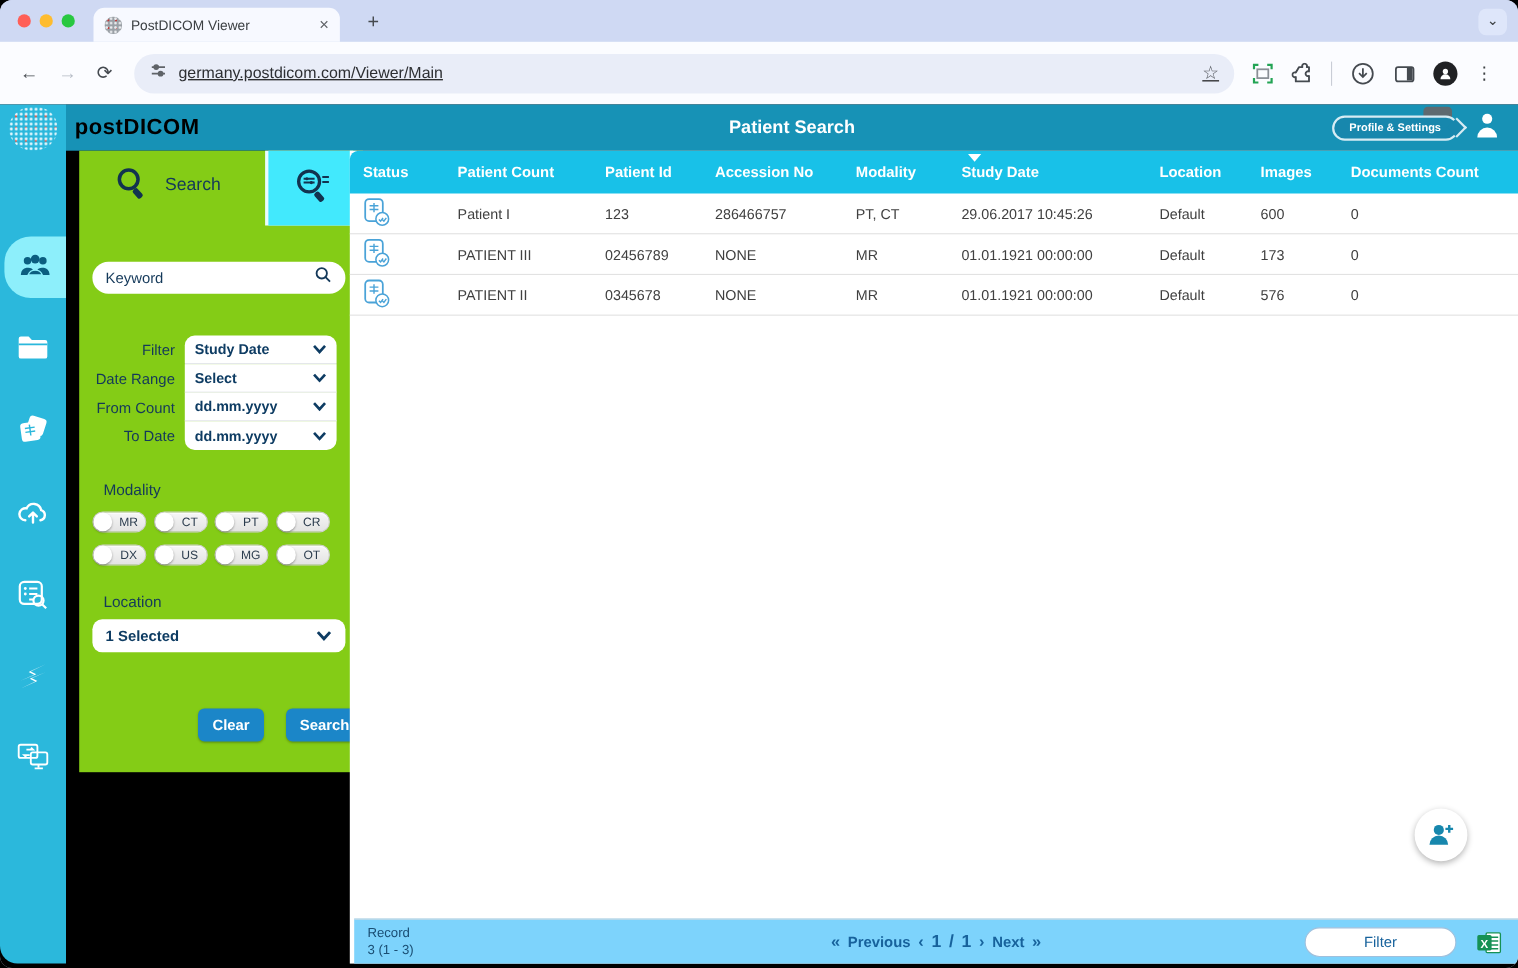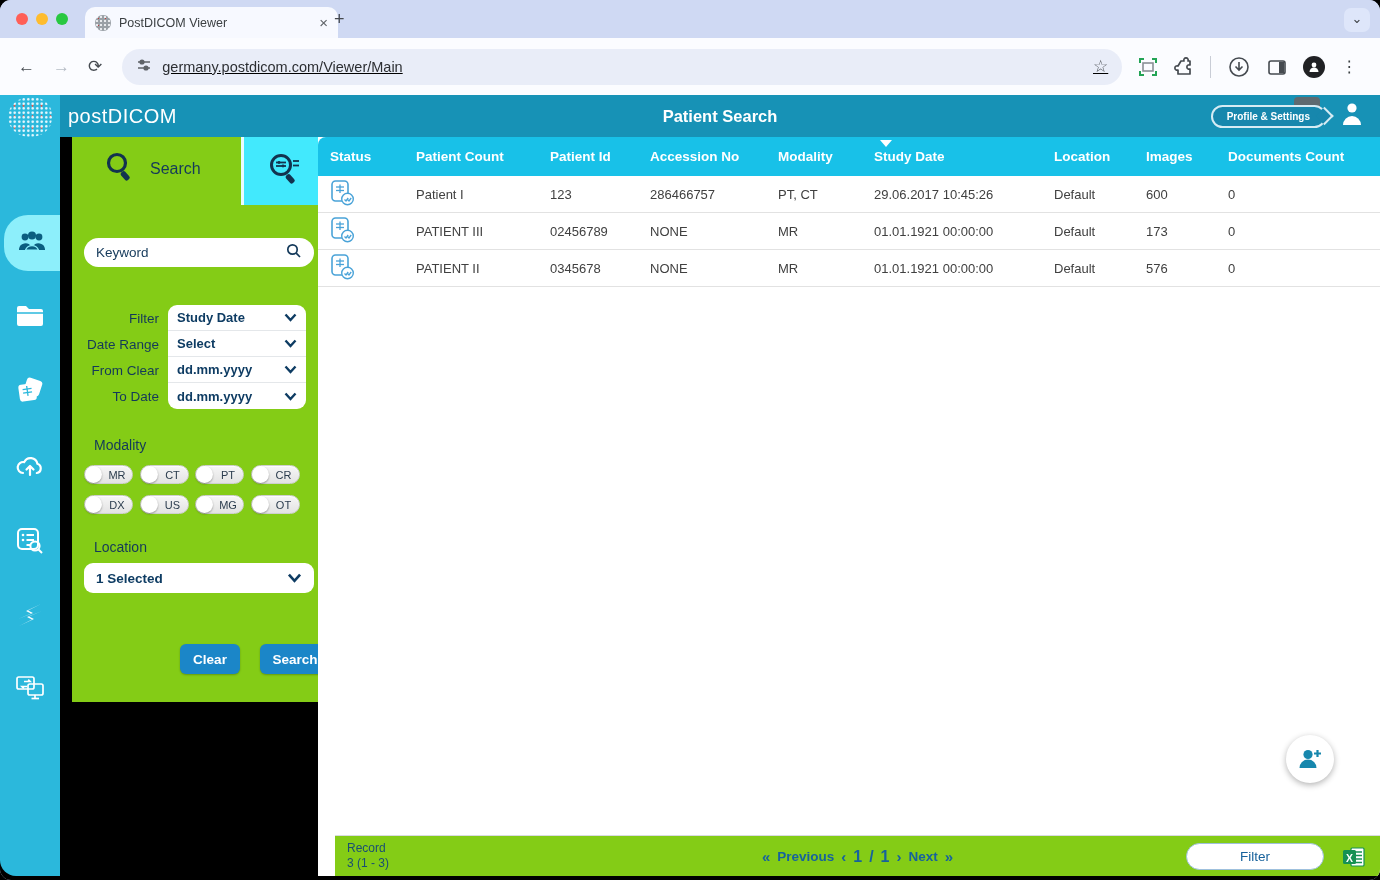--- a/index.html
+++ b/index.html
@@ -4,21 +4,21 @@
 <style>
   * { margin:0; padding:0; box-sizing:border-box; }
   html,body { width:1380px; height:880px; background:#000; font-family:"Liberation Sans", sans-serif; overflow:hidden; }
   .window { position:absolute; inset:0; border-radius:11px; overflow:hidden; background:#cfd9f3; }
 
   
   .tabstrip { position:absolute; left:0; top:0; right:0; height:38px; background:#cfd9f3; }
   .traffic { position:absolute; top:13px; left:16px; display:flex; gap:8px; }
   .traffic span { width:12px; height:12px; border-radius:50%; display:block; }
   .t-red{ background:#ff5f57; } .t-yellow{ background:#febc2e; } .t-green{ background:#28c840; }
-  .tab { position:absolute; left:85px; top:7px; width:253px; height:31px; background:#f7f9ff; border-radius:10px 10px 0 0; display:flex; align-items:center; padding:0 10px; gap:8px; }
+  .tab { position:absolute; left:85px; top:7px; width:224px; height:31px; background:#f7f9ff; border-radius:10px 10px 0 0; display:flex; align-items:center; padding:0 10px; gap:8px; }
   .favicon { width:16px; height:16px; border-radius:50%; background:#9aa0a6;
     background-image:radial-gradient(#e8eaed 1px, transparent 1.3px), radial-gradient(#c23b3b 0.8px, transparent 1px);
     background-size:4px 4px, 7px 7px; }
   .tab-title { font-size:12.5px; color:#3c4043; flex:1; white-space:nowrap; overflow:hidden; }
   .tab-close { color:#5f6368; font-size:15px; cursor:default; }
   .newtab-btn { position:absolute; left:334px; top:9px; font-size:18px; color:#45494e; }
   .tabstrip-chevron { position:absolute; right:10px; top:8px; width:26px; height:24px; background:#dee6fa; border-radius:7px; color:#3c4043; font-size:13px; text-align:center; line-height:22px; }
 
   .toolbar { position:absolute; left:0; top:38px; right:0; height:57px; background:#fbfcff; display:flex; align-items:center; }
   .nav-ic { font-size:17px; color:#454a50; margin-left:18px; }
@@ -34,21 +34,21 @@
   
   .app { position:absolute; left:0; top:95px; right:0; bottom:0; background:#000; }
   .rail { position:absolute; left:0; top:0; width:60px; height:781px; background:#2bb8dc; border-bottom-left-radius:16px; }
   .brain { width:44px; height:40px; margin:2px auto 0; border-radius:50% 45% 48% 50%;
     background-image:radial-gradient(#eaf9ff 1.1px, transparent 1.4px), radial-gradient(#e05a4e 0.9px, transparent 1.1px);
     background-size:4.5px 4.5px, 9px 11px; background-position:0 0, 2px 3px; }
   .rail-item { position:absolute; left:0; width:60px; height:56px; display:flex; align-items:center; justify-content:center; }
   .rail-item.active { background:#8deffb; border-radius:24px 0 0 24px; left:4px; width:56px; }
 
   .app-header { position:absolute; left:60px; top:0; right:0; height:42px; background:#1792b6; display:flex; align-items:center; }
-  .logo { color:#ffffff; font-size:20px; font-weight:400; letter-spacing:0.5px; margin-left:8px; }
+  .logo { color:#000000; font-size:20px; font-weight:700; letter-spacing:0.5px; margin-left:8px; }
   .page-title { position:absolute; left:0; right:0; text-align:center; color:#fff; font-size:16.5px; font-weight:700; }
   .header-right { position:absolute; right:16px; display:flex; align-items:center; gap:14px; }
   .profile-tip-wrap { position:relative; }
   .tip-shadowfrag { position:absolute; right:6px; top:-8px; width:26px; height:12px; background:#5e6a70; border-radius:4px; }
   .profile-tip { position:relative; background:#1787ad; border:2px solid #d6ecf4; border-radius:14px; color:#fff; font-size:10px; font-weight:700; padding:4px 14px; white-space:nowrap; }
   .profile-tip::after { content:""; position:absolute; right:-7px; top:50%; width:11px; height:11px; transform:translateY(-50%) rotate(45deg); background:#1787ad; border-top:2px solid #d6ecf4; border-right:2px solid #d6ecf4; }
 
   .panel { position:absolute; left:72px; top:42px; width:258px; height:565px; background:#84cc16; }
   .panel-tabs { position:relative; height:70px; }
   .tab-search { position:absolute; left:0; top:0; width:168px; height:64px; display:flex; align-items:center; gap:16px; padding-left:32px; }
@@ -80,21 +80,21 @@
   .main { position:absolute; left:318px; top:42px; right:0; height:739px; background:#fff; }
   .thead { display:flex; height:39px; background:#18c1e8; border-top-left-radius:8px; align-items:center; }
   .th { color:#fff; font-size:13.5px; font-weight:700; padding-left:12px; position:relative; height:100%; display:flex; align-items:center; }
   .sort-tri { position:absolute; top:3px; left:18px; width:0; height:0; border-left:6px solid transparent; border-right:6px solid transparent; border-top:7px solid #fff; }
   .trow { display:flex; height:37px; border-bottom:1px solid #e2e2e2; align-items:center; }
   .td { font-size:13px; color:#404040; padding-left:12px; overflow:hidden; white-space:nowrap; }
   .c0{width:86px;} .c1{width:134px;} .c2{width:100px;} .c3{width:128px;} .c4{width:96px;} .c5{width:180px;} .c6{width:92px;} .c7{width:82px;} .c8{flex:1;}
 
   .fab { position:absolute; right:46px; top:598px; width:48px; height:48px; border-radius:50%; background:#fff; box-shadow:0 2px 6px rgba(0,0,0,.3); display:flex; align-items:center; justify-content:center; }
 
-  .mfooter { position:absolute; left:17px; right:0; bottom:0; height:41px; background:#84cc16; border-top:1px solid #d9dbe0;padding-left:27px; }
+  .mfooter { position:absolute; left:4px; right:0; bottom:0; height:41px; background:#7dd3fc; border-top:1px solid #d9dbe0;padding-left:27px; }
   .record { position:absolute; left:12px; top:5px; font-size:12px; color:#1a4e73; line-height:15px; }
   .paging { position:absolute; left:0; right:0; top:0; height:41px; display:flex; align-items:center; justify-content:center; gap:7px; color:#17629c; font-size:13.5px; font-weight:700; }
   .pg-arrow { font-size:15px; }
   .filter-btn { position:absolute; right:56px; top:7px; width:138px; height:27px; background:#fff; border:1px solid #9fc0dd; border-radius:14px; color:#17629c; font-size:13.5px; font-family:"Liberation Sans",sans-serif; }
   .excel { position:absolute; right:14px; top:9px; }
 </style>
 </head>
 <body>
 
 <div class="window">
@@ -332,21 +332,21 @@
         <div class="f-row">
           <span class="f-label">Date Range</span>
           <div class="f-field">
             <span class="f-value">Select</span>
             <svg width="13" height="9" viewBox="0 0 13 9" fill="none" stroke="#0e3c63" stroke-width="2.4">
                 <path d="M1.5 1.5 L6.5 7 L11.5 1.5"></path>
               </svg>
           </div>
         </div>
         <div class="f-row">
-          <span class="f-label">From Clear</span>
+          <span class="f-label">From Count</span>
           <div class="f-field">
             <span class="f-value">dd.mm.yyyy</span>
             <svg width="13" height="9" viewBox="0 0 13 9" fill="none" stroke="#0e3c63" stroke-width="2.4">
                 <path d="M1.5 1.5 L6.5 7 L11.5 1.5"></path>
               </svg>
           </div>
         </div>
         <div class="f-row">
           <span class="f-label">To Date</span>
           <div class="f-field">

